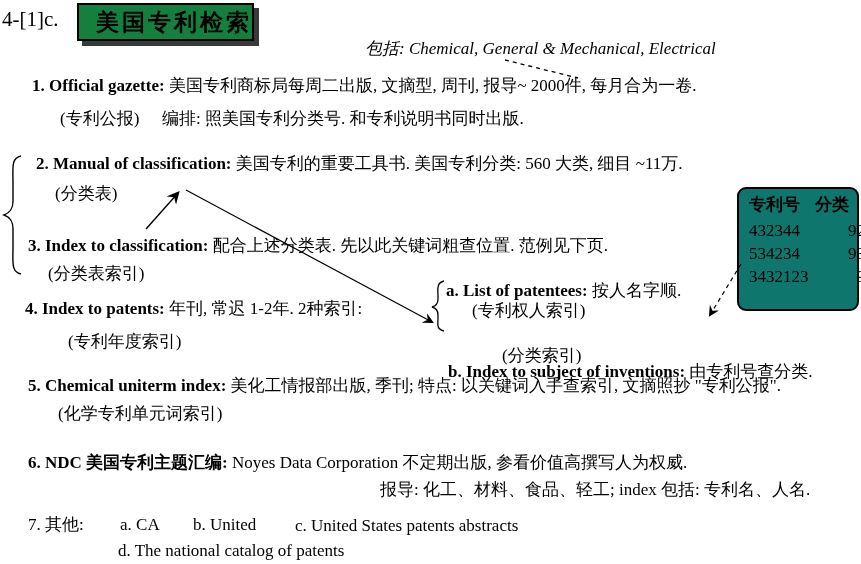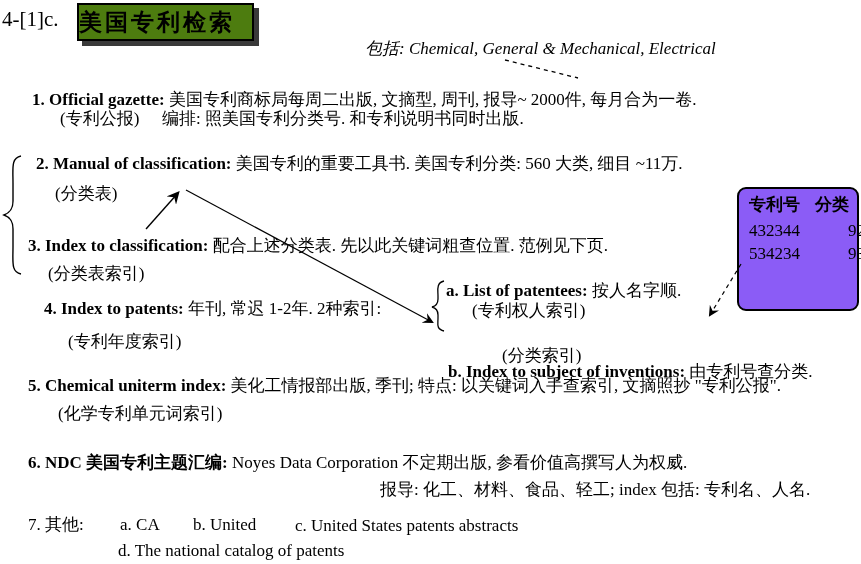--- a/index.html
+++ b/index.html
@@ -4,63 +4,63 @@
 <style>
   * { margin:0; padding:0; box-sizing:border-box; }
   html,body { width:861px; height:564px; background:#ffffff; overflow:hidden; }
   body { font-family:"Liberation Serif","DejaVu Serif",serif; color:#000; }
   .abs { position:absolute; white-space:nowrap; }
   .t { font-size:17px; line-height:1.2; }
   .lead { font-weight:bold; }
   .page-label { font-size:21px; }
   .title-box {
     position:absolute; left:77px; top:3px; width:177px; height:38px;
-    border:2px solid #000; background:#4d7c0f;
+    border:2px solid #000; background:#15803d;
     box-shadow:5px 5px 0 #3a3a3a;
-    display:flex; align-items:center; justify-content:flex-start;
+    display:flex; align-items:center; justify-content:flex-end;
   }
   .title-box span { font-size:23px; font-weight:bold; letter-spacing:3px; }
   .patent-box {
     position:absolute; left:737px; top:187px; width:122px; height:124px;
-    border:2px solid #000; border-radius:9px; background:#8b5cf6; padding:4px 8px 0 10px;
+    border:2px solid #000; border-radius:9px; background:#0f766e; padding:4px 8px 0 10px;
   }
   .patent-box .hdr { font-weight:bold; font-size:17px; display:flex; justify-content:space-between; margin-bottom:3px; }
   .patent-box .row { font-size:17px; display:flex; justify-content:space-between; line-height:23px;gap:48px; }
   .patent-box .row .cls { width:30px; text-align:right; }
   svg.overlay { position:absolute; left:0; top:0; pointer-events:none; }
 </style>
 </head>
 <body>
 
 <div class="abs page-label" style="left:2px; top:7px;">4-[1]c.</div>
 <div class="title-box">
   <span>美国专利检索</span>
 </div>
 <div class="abs t" style="left:365px; top:39px;font-style:italic;">包括: Chemical, General &amp; Mechanical, Electrical</div>
 
-<div class="abs t" style="left:32px; top:90px;">
+<div class="abs t" style="left:32px; top:76px;">
   <span class="lead">1. Official gazette:</span>
   <span>美国专利商标局每周二出版, 文摘型, 周刊, 报导~ 2000件, 每月合为一卷.</span>
 </div>
 <div class="abs t" style="left:60px; top:109px;">(专利公报)</div>
 <div class="abs t" style="left:162px; top:109px;">编排:  照美国专利分类号. 和专利说明书同时出版.</div>
 
 <div class="abs t" style="left:36px; top:154px;">
   <span class="lead">2. Manual of classification:</span>
   <span>美国专利的重要工具书. 美国专利分类:  560 大类, 细目 ~11万.</span>
 </div>
 <div class="abs t" style="left:55px; top:184px;">(分类表)</div>
 
 <div class="abs t" style="left:28px; top:236px;">
   <span class="lead">3.  Index to classification:</span>
   <span>配合上述分类表. 先以此关键词粗查位置. 范例见下页.</span>
 </div>
 <div class="abs t" style="left:48px; top:264px;">(分类表索引)</div>
 
-<div class="abs t" style="left:44px; top:299px;">
+<div class="abs t" style="left:25px; top:299px;">
   <span class="lead">4.  Index to patents:</span>
   <span>年刊, 常迟 1-2年.  2种索引:</span>
 </div>
 <div class="abs t" style="left:68px; top:332px;">(专利年度索引)</div>
 
 <div class="abs t" style="left:446px; top:281px;">
   <span class="lead">a. List of patentees:</span>
   <span>按人名字顺.</span>
 </div>
 <div class="abs t" style="left:472px; top:301px;">(专利权人索引)</div>
@@ -94,20 +94,24 @@
     <span>分类</span>
   </div>
   <div class="row">
     <span>432344</span>
     <span class="cls">92</span>
   </div>
   <div class="row">
     <span>534234</span>
     <span class="cls">93</span>
   </div>
+  <div class="row">
+    <span>3432123</span>
+    <span class="cls">94</span>
+  </div>
 </div>
 
 <svg class="overlay" width="861" height="564" viewBox="0 0 861 564">
   <defs>
     <marker id="arrow" viewBox="0 0 10 10" refX="8" refY="5" markerWidth="9" markerHeight="9" orient="auto-start-reverse">
       <path d="M0,0 L10,5 L0,10 L3.5,5 z" fill="#000"></path>
     </marker>
   </defs>
 
   <line x1="505" y1="60" x2="578" y2="78" stroke="#000" stroke-width="1.3" stroke-dasharray="4 4"></line>

